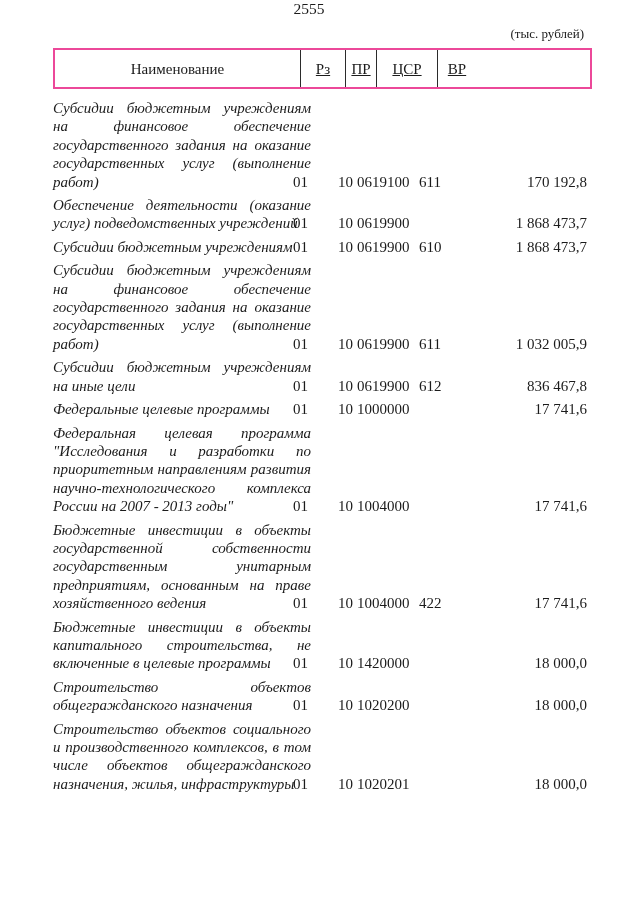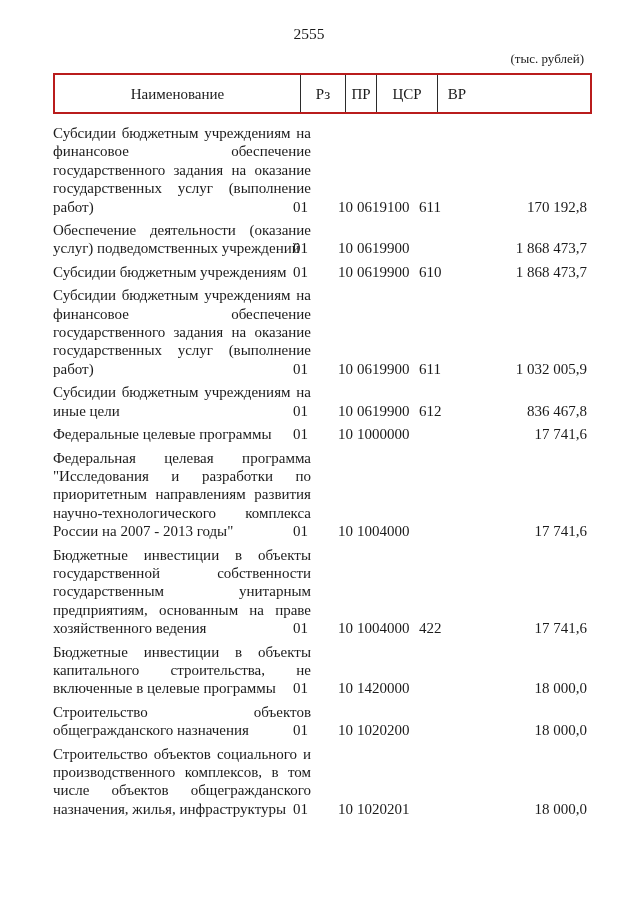--- a/index.html
+++ b/index.html
@@ -10,21 +10,20 @@
   .sheet {
     position: relative;
     width: 640px;
     height: 905px;
     margin: 0 auto;
     background: #ffffff;
     color: #1b1b1b;
     font-family: "Liberation Serif", "DejaVu Serif", serif;
     font-size: 15px;
     box-sizing: border-box;
-    padding-top: 25px;
     overflow: hidden;
   }
   .page-number {
     width: 100%;
     text-align: center;
     line-height: 18px;
     font-size: 15.5px;
     transform: translateX(-11px);
   }
   .content {
@@ -36,54 +35,55 @@
     text-align: right;
     padding-right: 4px;
     line-height: 18px;
     font-size: 13px;
   }
   
   .thead {
     margin-top: 5px;
     width: 535px;
     box-sizing: content-box;
-    border: 2px solid #b91c1c;
+    border: 2px solid #ec4899;
     display: flex;
     align-items: stretch;
     height: 37px;
   }
   .th {
     display: flex;
     align-items: center;
     justify-content: center;
     box-sizing: border-box;
     font-size: 15px;
     line-height: 18px;
     white-space: nowrap;
   }
-  .th + .th { border-left: 1.5px solid #2b2b2b; }
+  .th + .th { border-left: 1.5px solid #2b2b2b; text-decoration: underline; }
   .th-name { width: 245px; }
   .th-rz   { width: 45px; }
   .th-pr   { width: 31px; }
   .th-csr  { width: 61px; }
   .th-vr   { width: 39px; }
   .th-sum  { width: 114px; }
   
   .tbody {
     padding-top: 10px;
     width: 535px;
   }
   .row {
     position: relative;
     margin-bottom: 5px;
     line-height: 18.4px;
   }
   .row-name {
     width: 258px;
     text-align: justify;
+    font-style: italic;
   }
   .code, .sum {
     position: absolute;
     bottom: 0;
     line-height: 18.4px;
     white-space: nowrap;
   }
   .code-rz  { left: 240px; }
   .code-pr  { left: 285px; }
   .code-csr { left: 304px; }

